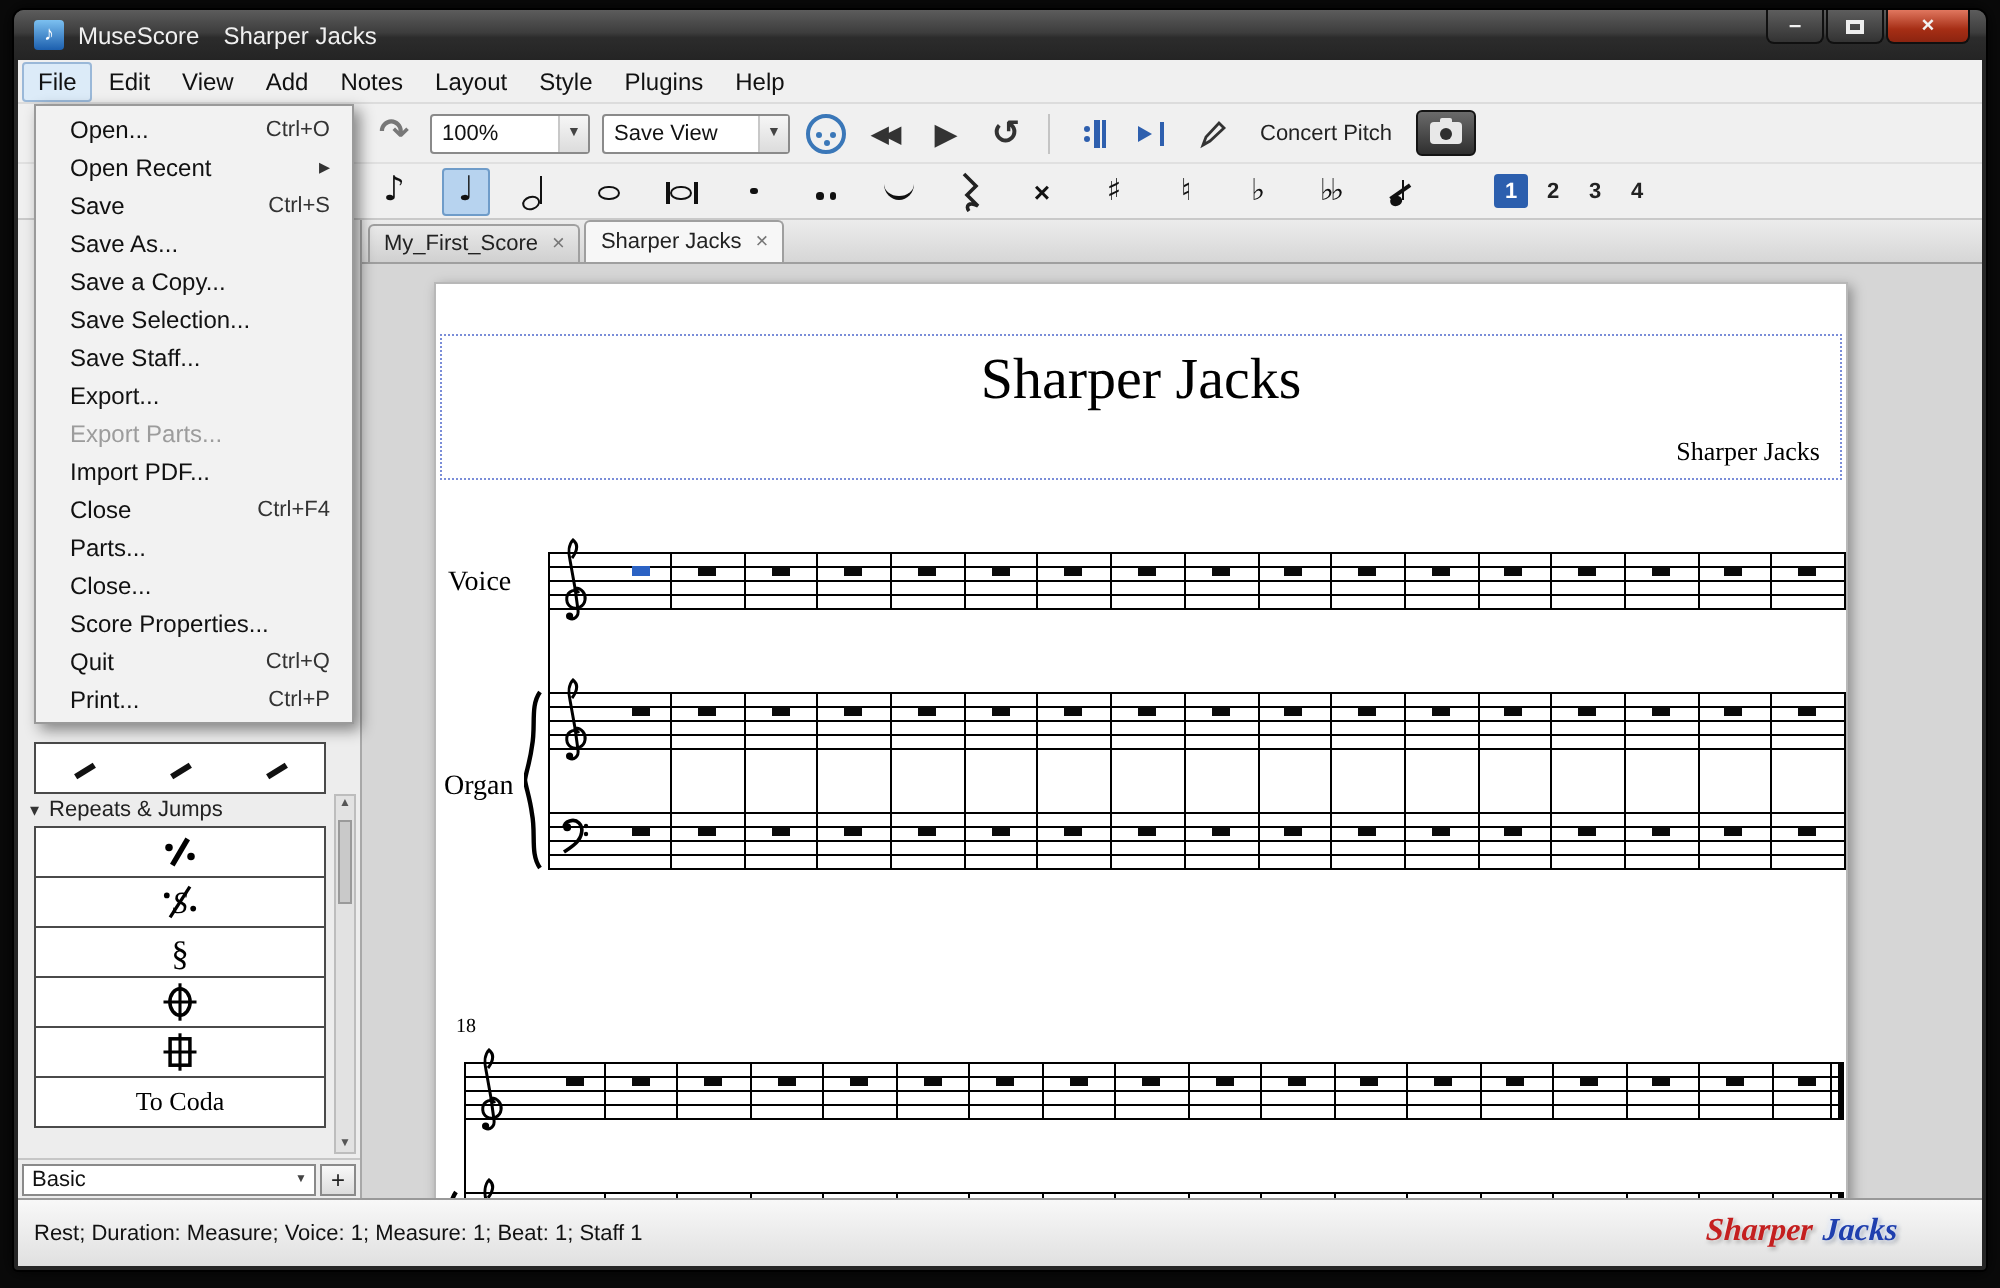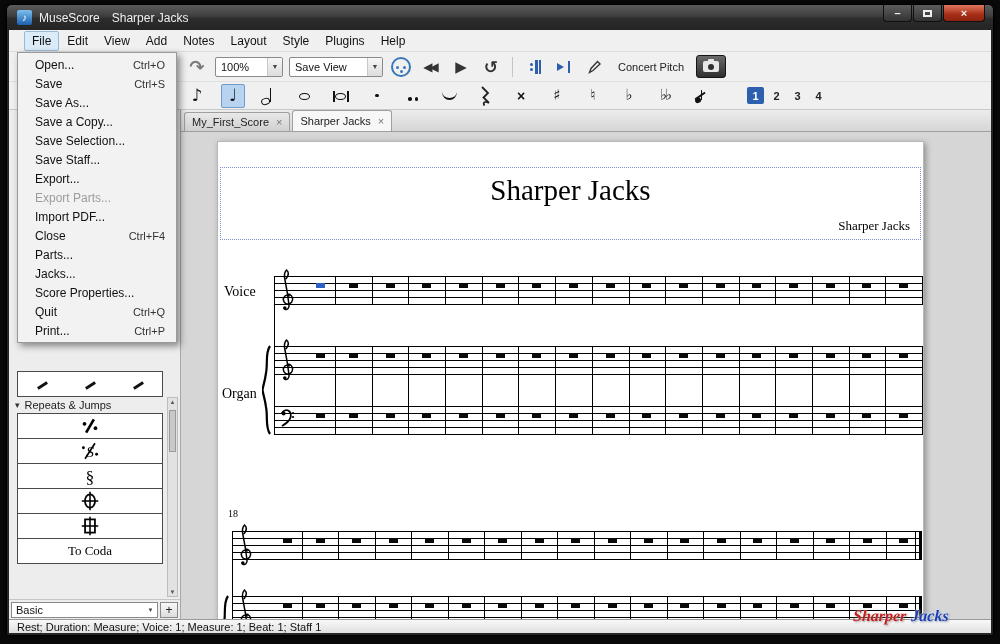--- a/index.html
+++ b/index.html
@@ -13,32 +13,32 @@
 .app-icon{width:15px;height:15px;border-radius:2px;background:linear-gradient(#7cc0f0,#1c5fae);display:flex;align-items:center;justify-content:center;color:#fff;font-size:10px;margin-right:7px}
 .doc-title{margin-left:12px}
 .win-btns{position:absolute;right:8px;top:0;display:flex}
 .wbtn{width:29px;height:17px;border:1px solid #101010;border-top:none;background:linear-gradient(#5d5d5d,#333);display:flex;align-items:center;justify-content:center;border-radius:0 0 4px 4px;margin-left:1px}
 .wbtn .wb-glyph{color:#f2f2f2;font-size:11px;font-weight:bold;line-height:1}
 .wbtn.close{width:42px;background:linear-gradient(#e0775f,#a62e15 60%,#8c2410)}
 .wb-box{width:9px;height:7px;border:2px solid #eee;display:inline-block}
 
 
 .client{position:absolute;left:2px;right:2px;top:25px;bottom:2px;background:#f0f0f0;display:flex;flex-direction:column;overflow:hidden}
-.menubar{height:22px;background:#f0f0f0;display:flex;align-items:center;padding-left:15px;border-bottom:1px solid #dcdcdc;flex:0 0 auto}
+.menubar{height:22px;background:#f0f0f0;display:flex;align-items:center;padding-left:2px;border-bottom:1px solid #dcdcdc;flex:0 0 auto}
 .mb-item{font-size:12px;color:#111;padding:2px 7px;border:1px solid transparent;border-radius:2px}
 .mb-item.active{background:#dcebf8;border-color:#9ab8d8}
 
 .toolbar{display:flex;align-items:center;flex:0 0 auto;background:#f0f0f0}
 .tb1{height:30px;padding-left:176px;gap:6px;border-bottom:1px solid #e0e0e0}
 .tb2{height:28px;padding-left:176px;gap:12px;border-bottom:1px solid #c9c9c9}
 .tbtn{height:24px;min-width:24px;display:flex;align-items:center;justify-content:center}
 .redo-glyph{font-size:18px;color:#787878;font-weight:bold;font-family:"DejaVu Sans",sans-serif}
 .combo{height:20px;background:#fff;border:1px solid #8a8a8a;display:flex;align-items:center;font-size:11px;color:#111;padding-left:5px;border-radius:2px}
 .combo .combo-arr{margin-left:auto;width:15px;height:100%;display:flex;align-items:center;justify-content:center;font-size:7px;color:#444;border-left:1px solid #c8c8c8;background:linear-gradient(#f6f6f6,#dcdcdc)}
-.combo.zoom{width:68px}.combo.view{width:94px}
+.combo.zoom{width:80px}.combo.view{width:94px}
 .midi-ring{width:20px;height:20px;border:2px solid #3a77b8;border-radius:50%;position:relative;display:inline-block}
 .midi-ring i{position:absolute;background:#3a77b8;border-radius:50%;width:3px;height:3px}
 .md1{left:3px;top:7px}.md2{right:3px;top:7px}.md3{left:7px;bottom:2px}
 .rw{font-size:12px;letter-spacing:-3px;color:#333;font-family:"DejaVu Sans",sans-serif;padding-right:3px}
 .pl{font-size:15px;color:#333;font-family:"DejaVu Sans",sans-serif}
 .lp{font-size:17px;color:#333;font-weight:bold;font-family:"DejaVu Sans",sans-serif}
 .tsep{width:1px;height:20px;background:#c4c4c4;margin:0 3px}
 .rep-ic{position:relative;width:16px;height:16px;display:inline-block}
 .rep-ic i{position:absolute;background:#2e5fae}
 .rb1{left:9px;top:1px;width:2.5px;height:14px}
@@ -115,21 +115,21 @@
 .organ-label{left:4px;top:244px}
 .measure-number{position:absolute;left:10px;top:366px;font-size:10px;font-family:"Liberation Serif",serif;color:#000}
 .staff{position:absolute;height:29px;background:repeating-linear-gradient(#000 0 1px,transparent 1px 7px)}
 .vl{position:absolute;background:#000;width:1px}
 .rest{position:absolute;width:9px;height:4.5px;background:#0a0a0a}
 .rest.sel{background:#2b62c4}
 .clef{position:absolute}
 .brace{position:absolute}
 
 
-.statusbar{height:14px;flex:0 0 auto;background:linear-gradient(#f8f8f8,#e0e0e0);border-top:1px solid #999;display:flex;align-items:center;padding-left:8px;font-size:11px;color:#111}
+.statusbar{height:34px;flex:0 0 auto;background:linear-gradient(#f8f8f8,#e0e0e0);border-top:1px solid #999;display:flex;align-items:center;padding-left:8px;font-size:11px;color:#111}
 
 
 .file-menu{position:absolute;left:8px;top:22px;width:160px;background:#f2f2f2;border:1px solid #9a9a9a;box-shadow:3px 3px 7px rgba(0,0,0,.45);padding:2px 0;z-index:50}
 .fm-row{height:19px;display:flex;align-items:center;padding:0 8px 0 14px;font-size:12px;color:#111;margin:0 2px;border:1px solid transparent}
 .fm-row.hl{background:linear-gradient(#e9f2fb,#cfe2f6);border-color:#84a7cc;border-radius:2px}
 .fm-row.dis{color:#9c9c9c}
 .fm-label{flex:1;white-space:nowrap}
 .fm-short{font-size:11px;color:#333;margin-left:10px}
 .fm-row.dis .fm-short{color:#9c9c9c}
 
@@ -603,20 +603,24 @@
     <div class="statusbar">
       <span>Rest; Duration: Measure; Voice: 1;  Measure: 1; Beat: 1; Staff 1</span>
     </div>
 
     <div class="file-menu">
         <div class="fm-row">
           <span class="fm-label">Open...</span>
           <span class="fm-short">Ctrl+O</span>
         </div>
         <div class="fm-row">
+          <span class="fm-label">Open Recent</span>
+          <span class="fm-short">▸</span>
+        </div>
+        <div class="fm-row">
           <span class="fm-label">Save</span>
           <span class="fm-short">Ctrl+S</span>
         </div>
         <div class="fm-row">
           <span class="fm-label">Save As...</span>
           <span class="fm-short"></span>
         </div>
         <div class="fm-row">
           <span class="fm-label">Save a Copy...</span>
           <span class="fm-short"></span>
@@ -643,21 +647,21 @@
         </div>
         <div class="fm-row">
           <span class="fm-label">Close</span>
           <span class="fm-short">Ctrl+F4</span>
         </div>
         <div class="fm-row">
           <span class="fm-label">Parts...</span>
           <span class="fm-short"></span>
         </div>
         <div class="fm-row">
-          <span class="fm-label">Jacks...</span>
+          <span class="fm-label">Close...</span>
           <span class="fm-short"></span>
         </div>
         <div class="fm-row">
           <span class="fm-label">Score Properties...</span>
           <span class="fm-short"></span>
         </div>
         <div class="fm-row">
           <span class="fm-label">Quit</span>
           <span class="fm-short">Ctrl+Q</span>
         </div>

